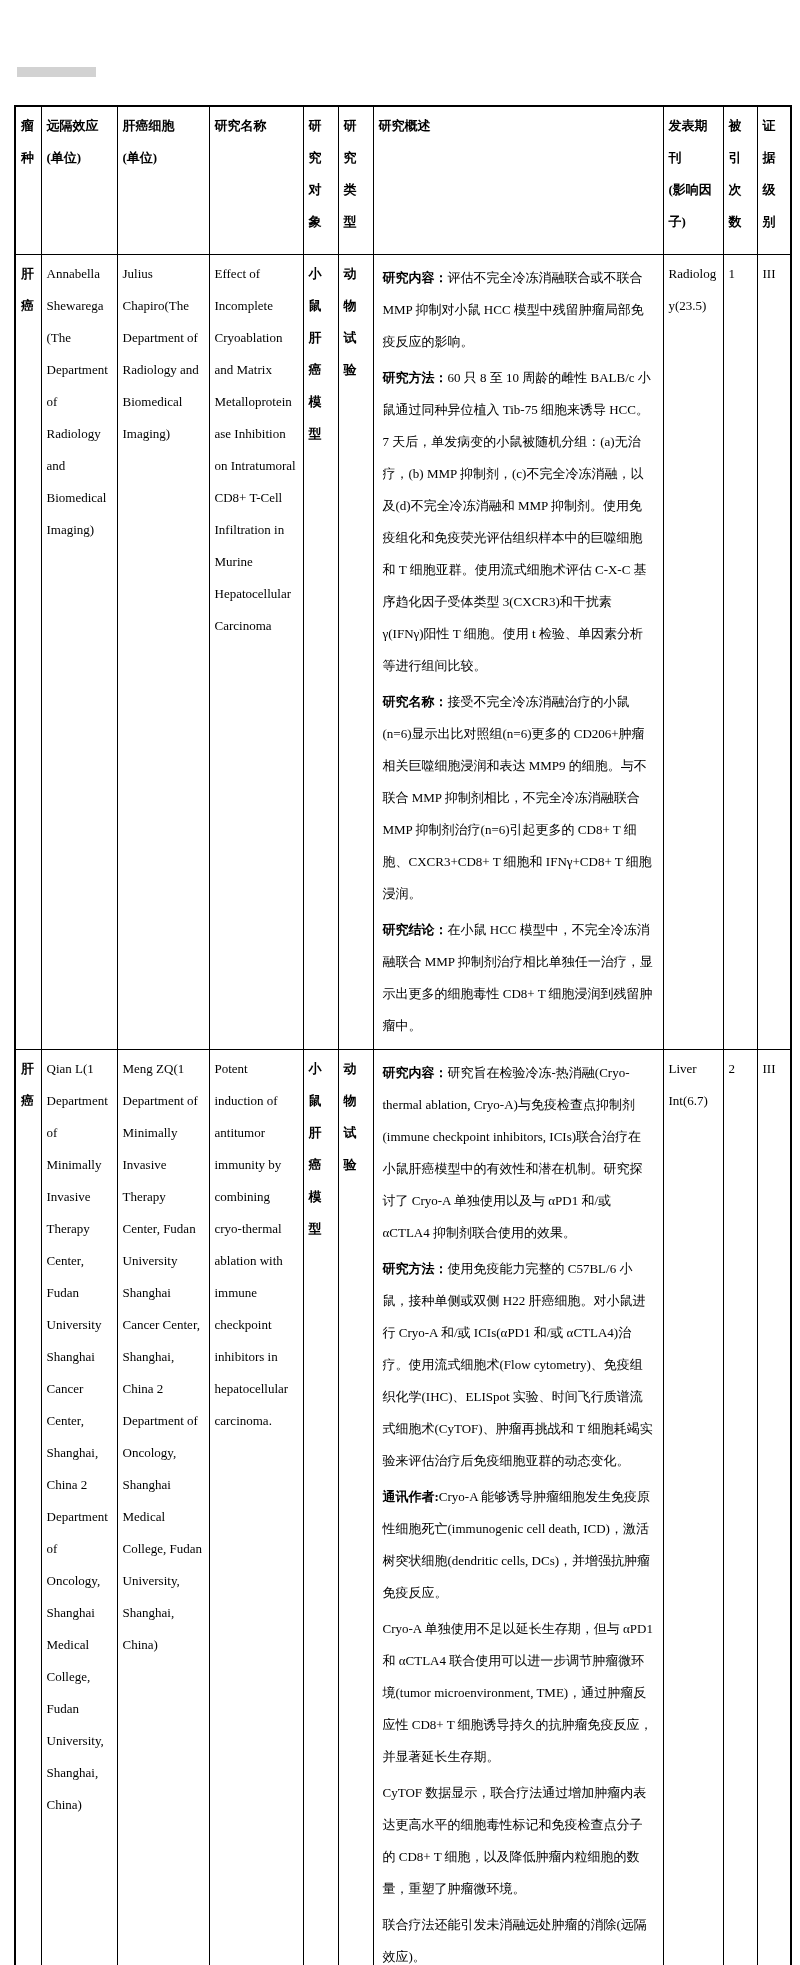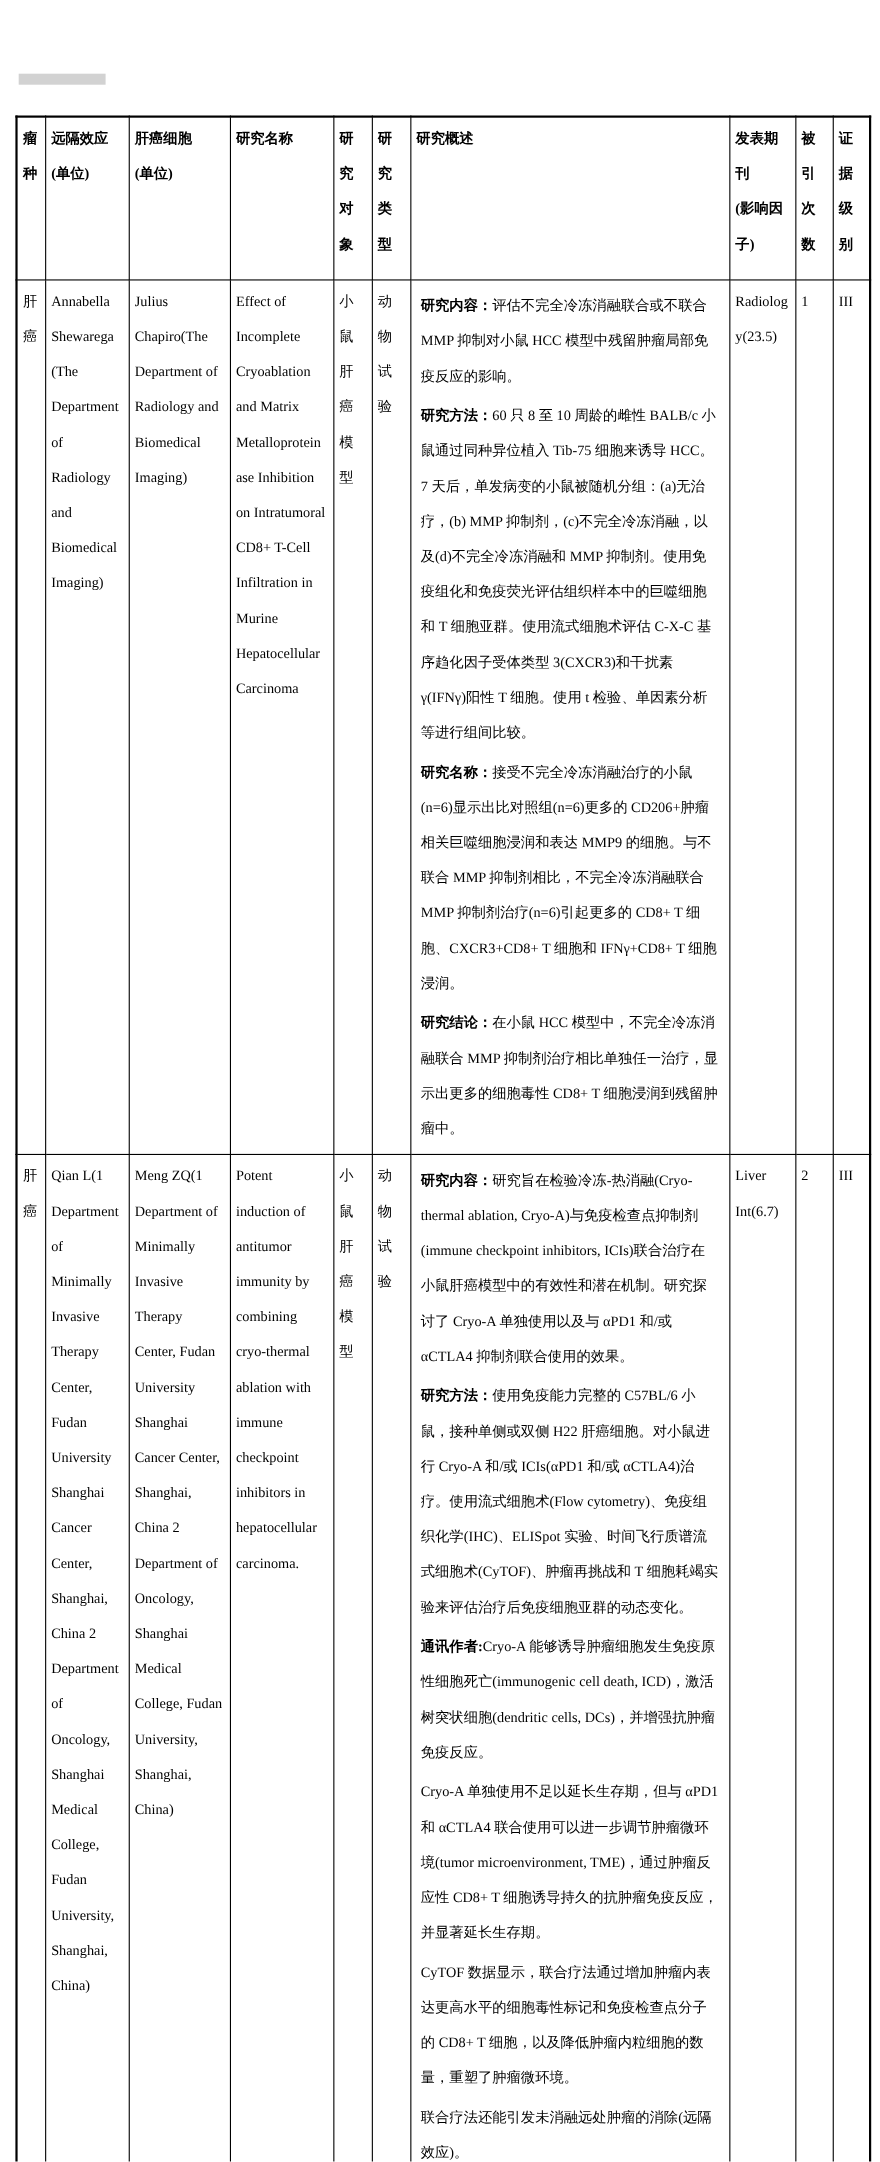--- a/index.html
+++ b/index.html
@@ -36,21 +36,21 @@
     line-height: 32px;
     text-align: left;
     overflow-wrap: anywhere;
   }
   .research-table th {
     font-weight: bold;
     white-space: pre-line;
   }
   .research-table tr.header-row { height: 148px; }
   .research-table tr.data-row-0 { height: 745px; }
-  .center { text-align: center; }
+  .center { text-align: center; font-weight: bold; }
   .overview-cell { text-align: justify; }
   .overview-cell p { margin: 4px; }
   .overview-cell b { font-weight: bold; }
 </style>
 </head>
 <body>
 
 <div class="redaction-bar" style="background: rgb(210, 210, 210);"></div>
 
 <table class="research-table">

